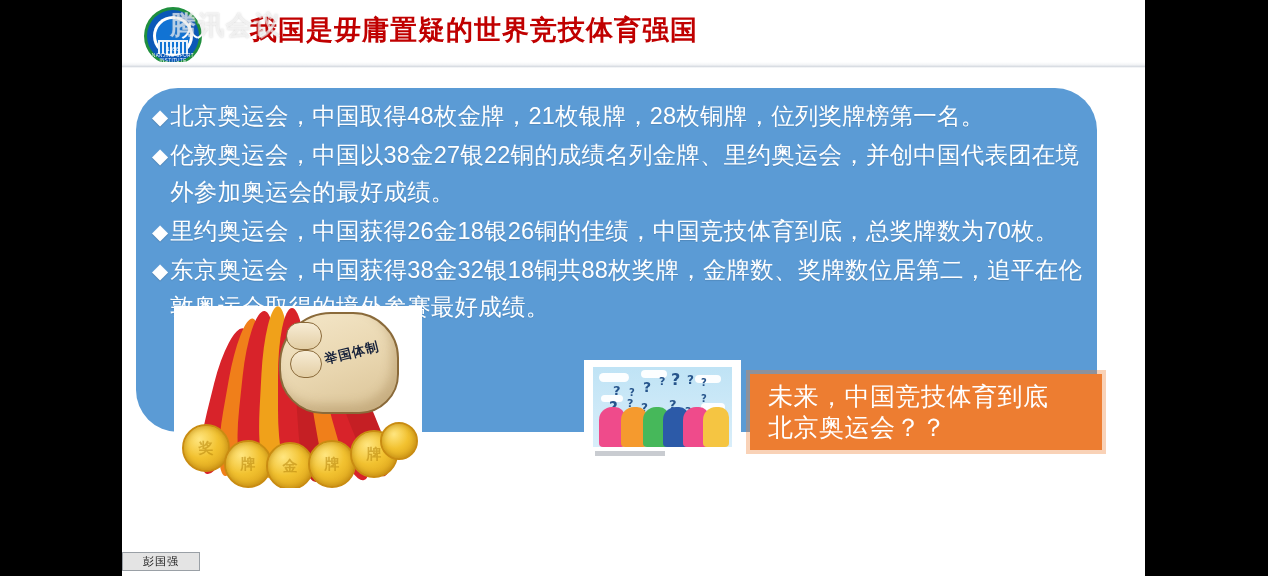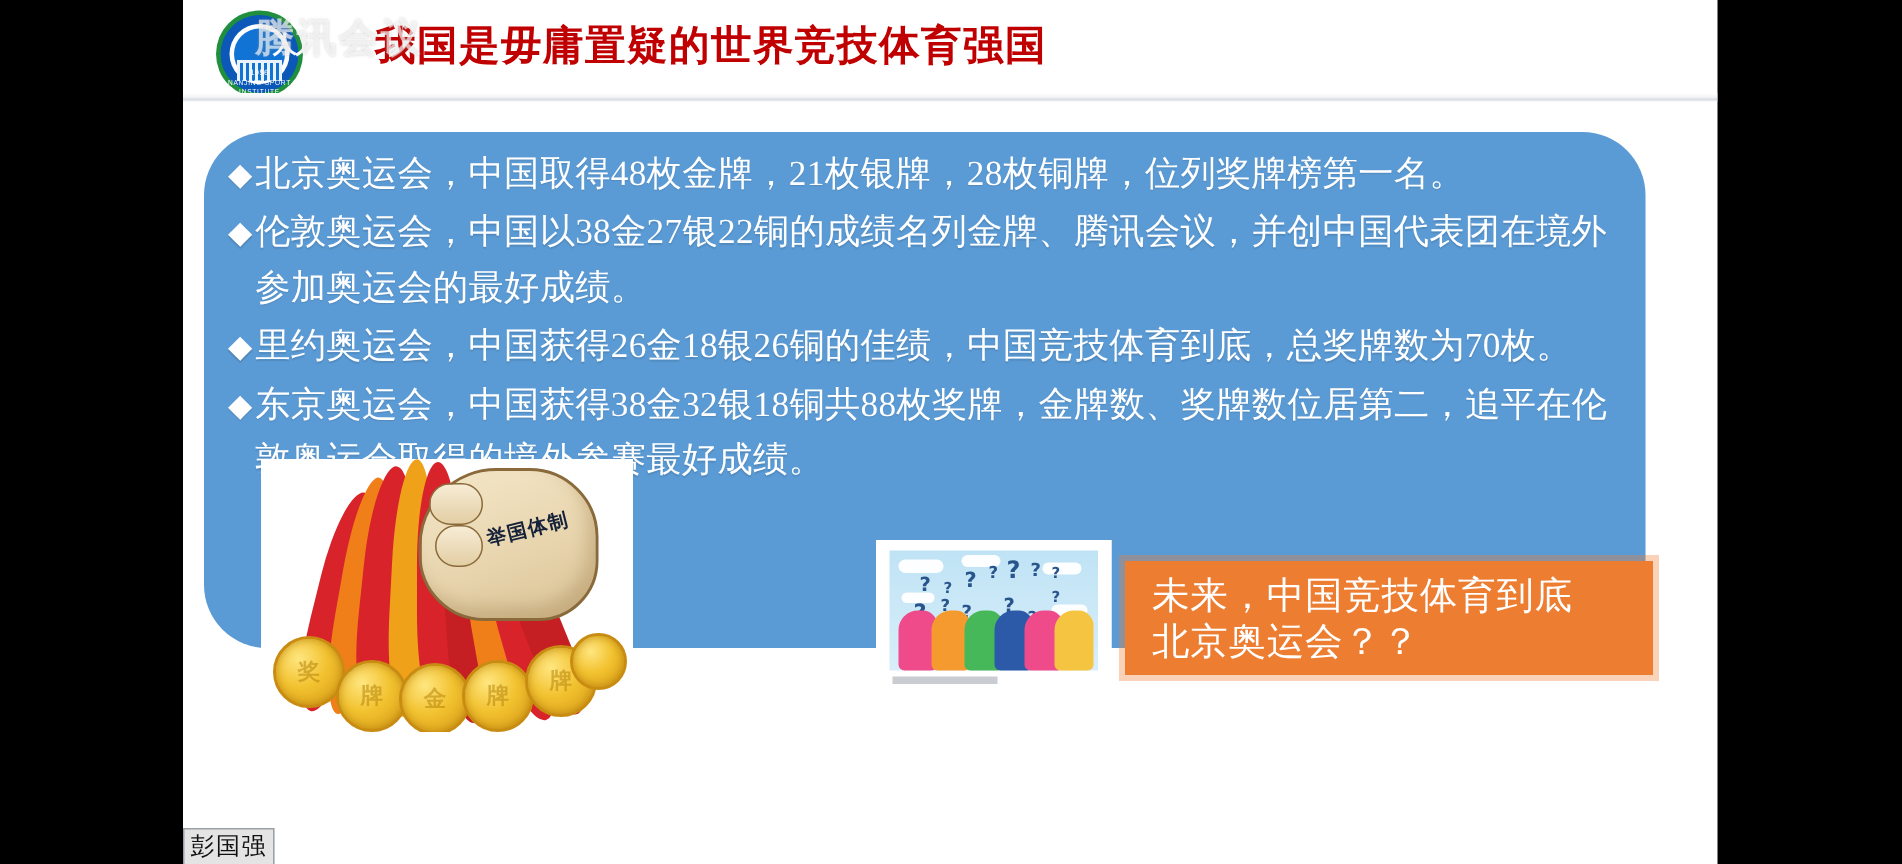--- a/index.html
+++ b/index.html
@@ -167,21 +167,21 @@
   .bullet .dia {
     flex: 0 0 auto;
     color: #ffffff;
     font-size: 21px;
     line-height: 37px;
     margin-right: 2px;
     text-shadow: 0 1px 1px rgba(0,0,0,.18);
   }
   .bullet .btext {
     flex: 1 1 auto;
-    font-family: Liberation Serif, serif;
+    font-family: Liberation Sans, sans-serif;
     font-size: 23.5px;
     line-height: 37px;
     color: #ffffff;
     letter-spacing: .2px;
     text-shadow: 0 1px 1px rgba(0,0,0,.12);
   }
 
   
   #medal-pic {
     position: absolute;
@@ -309,24 +309,24 @@
     line-height: 31px;
     color: #ffffff;
     letter-spacing: .5px;
   }
 
   
   #author-tag {
     position: absolute;
     left: 0px;
     top: 552px;
-    padding: 1px 4px;
+    padding: 1px 20px;
     background: rgba(225,225,225,.9);
     border: 1px solid #9aa0a6;
-    font-size: 16px;
+    font-size: 11px;
     color: #111111;
     font-family: Liberation Mono, monospace;
     letter-spacing: 1px;
   }
 
   
   .bar-left  { position:absolute; left:0;    top:0; width:122px; height:576px; background:#000; }
   .bar-right { position:absolute; left:1145px; top:0; width:123px; height:576px; background:#000; }
 </style>
 </head>
@@ -362,21 +362,21 @@
     <div id="blue-panel">
       <div id="bullet-list">
 
         <div class="bullet">
           <span class="dia">◆</span>
           <span class="btext">北京奥运会，中国取得48枚金牌，21枚银牌，28枚铜牌，位列奖牌榜第一名。</span>
         </div>
 
         <div class="bullet">
           <span class="dia">◆</span>
-          <span class="btext">伦敦奥运会，中国以38金27银22铜的成绩名列金牌、腾讯会议，并创中国代表团在境外参加奥运会的最好成绩。</span>
+          <span class="btext">伦敦奥运会，中国以38金27银22铜的成绩名列金牌、里约奥运会，并创中国代表团在境外参加奥运会的最好成绩。</span>
         </div>
 
         <div class="bullet">
           <span class="dia">◆</span>
           <span class="btext">里约奥运会，中国获得26金18银26铜的佳绩，中国竞技体育到底，总奖牌数为70枚。</span>
         </div>
 
         <div class="bullet">
           <span class="dia">◆</span>
           <span class="btext">东京奥运会，中国获得38金32银18铜共88枚奖牌，金牌数、奖牌数位居第二，追平在伦敦奥运会取得的境外参赛最好成绩。</span>

